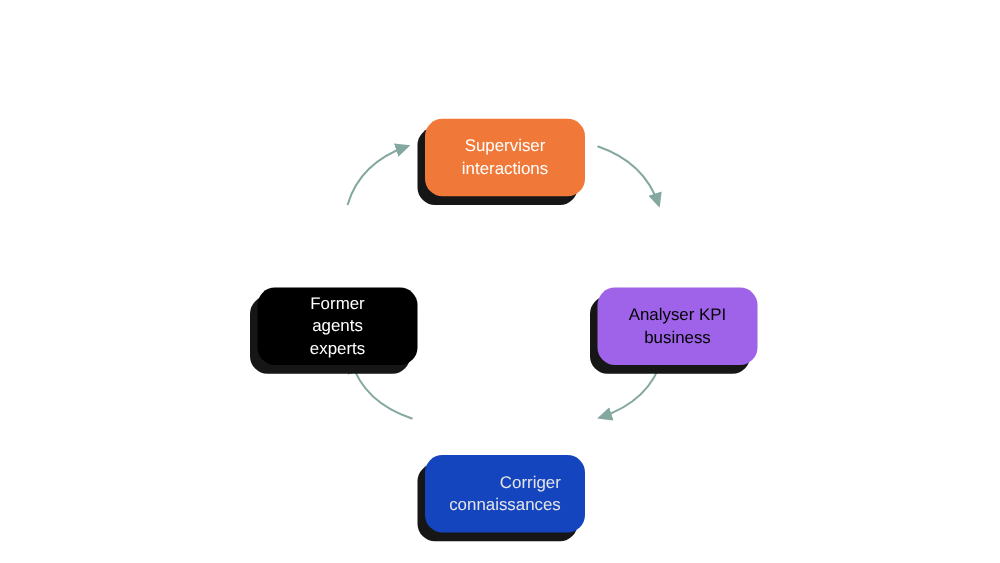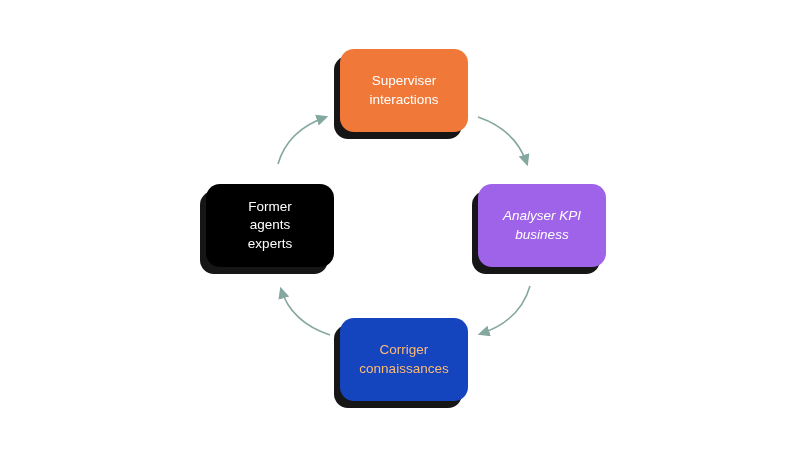--- a/index.html
+++ b/index.html
@@ -19,29 +19,30 @@
     position: absolute;
     left: 0;
     top: 0;
     width: 800px;
     height: 450px;
     pointer-events: none;
   }
   .node {
     position: absolute;
     width: 128px;
-    height: 83px;
+    height: 62px;
     border-radius: 14px;
     box-shadow: -6px 7px 0 #161616;
     display: flex;
     align-items: center;
     justify-content: center;
     text-align: center;
     padding: 6px 22px;
     box-sizing: border-box;
+    margin-top: 46px;
   }
   .node-label {
     font-size: 13.5px;
     line-height: 1.35;
     font-weight: 400;
   }
   .node-top    { left: 340px; top: 49px;  }
   .node-right  { left: 478px; top: 184px; }
   .node-bottom { left: 340px; top: 318px; }
   .node-left   { left: 206px; top: 184px; }
@@ -60,25 +61,25 @@
     <path d="M 478 117 Q 516 130 527 164" fill="none" stroke-width="1.6" marker-end="url(#arrowhead)" class="arrow-path" stroke="#84a7a0"></path>
     <path d="M 530 286 Q 520 321 480 334" fill="none" stroke-width="1.6" marker-end="url(#arrowhead)" class="arrow-path" stroke="#84a7a0"></path>
     <path d="M 330 335 Q 291 322 281 289" fill="none" stroke-width="1.6" marker-end="url(#arrowhead)" class="arrow-path" stroke="#84a7a0"></path>
     <path d="M 278 164 Q 288 130 326 117" fill="none" stroke-width="1.6" marker-end="url(#arrowhead)" class="arrow-path" stroke="#84a7a0"></path>
   </svg>
 
   <div class="node node-top" style="background: rgb(240, 121, 58); color: rgb(255, 255, 255);">
     <span class="node-label">Superviser interactions</span>
   </div>
 
-  <div class="node node-right" style="background: rgb(158, 99, 232); color: #ffffff; font-style: italic;">
+  <div class="node node-right" style="background: rgb(158, 99, 232); color: #000000;">
     <span class="node-label">Analyser KPI business</span>
   </div>
 
-  <div class="node node-bottom" style="background: rgb(21, 69, 190); color: #fdba74;">
+  <div class="node node-bottom" style="background: rgb(21, 69, 190); color: #e5e5e5; text-align: right;">
     <span class="node-label">Corriger connaissances</span>
   </div>
 
   <div class="node node-left" style="background: #000000; color: rgb(255, 255, 255);">
     <span class="node-label">Former agents experts</span>
   </div>
 
 </div>
 
 </body></html>

